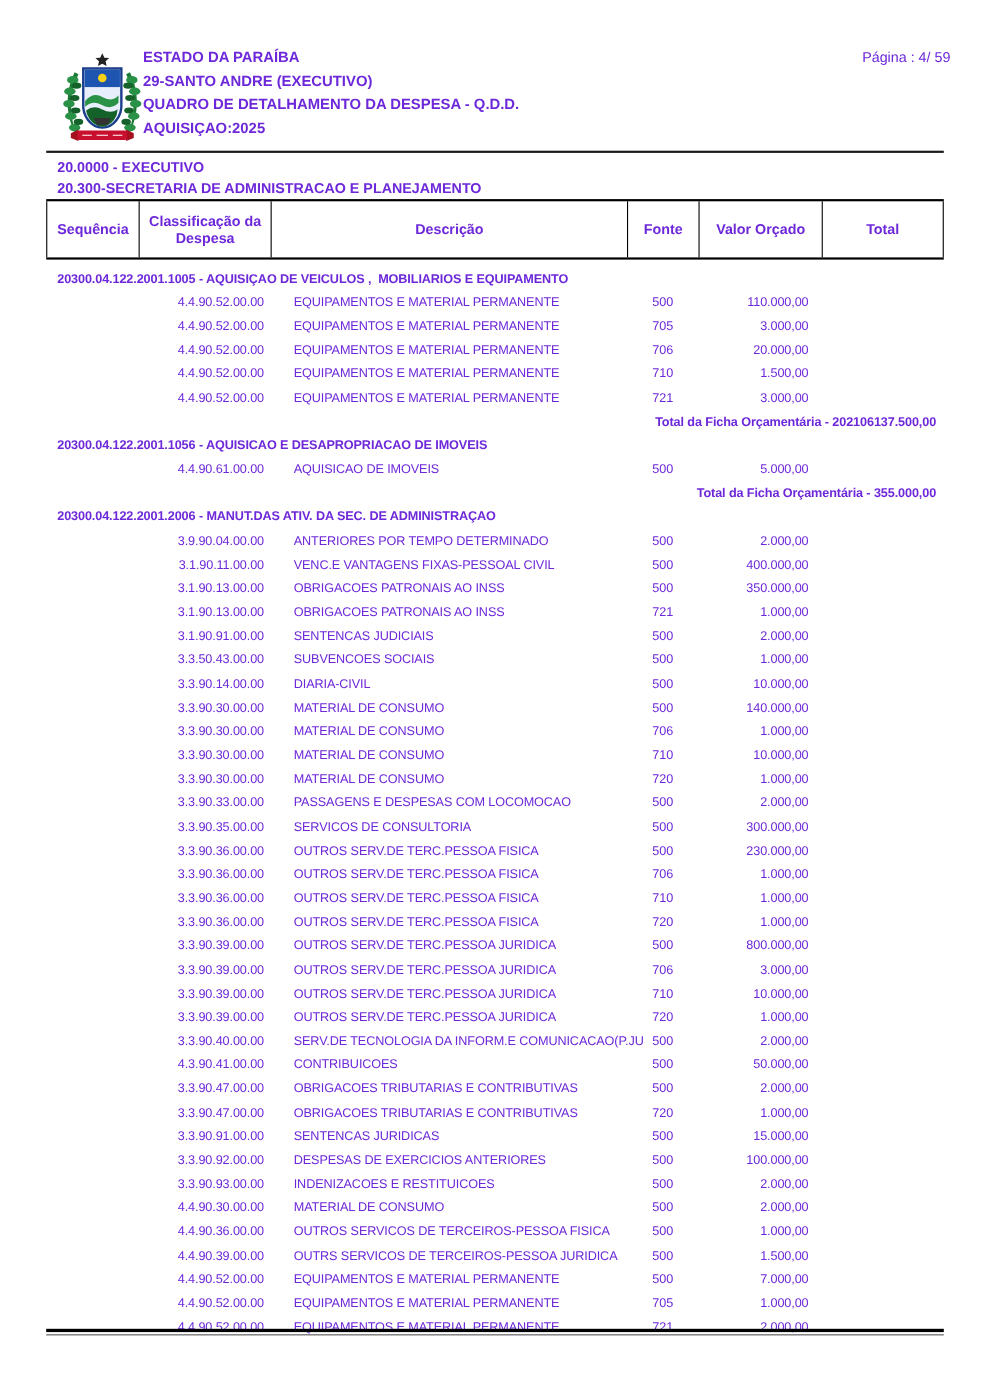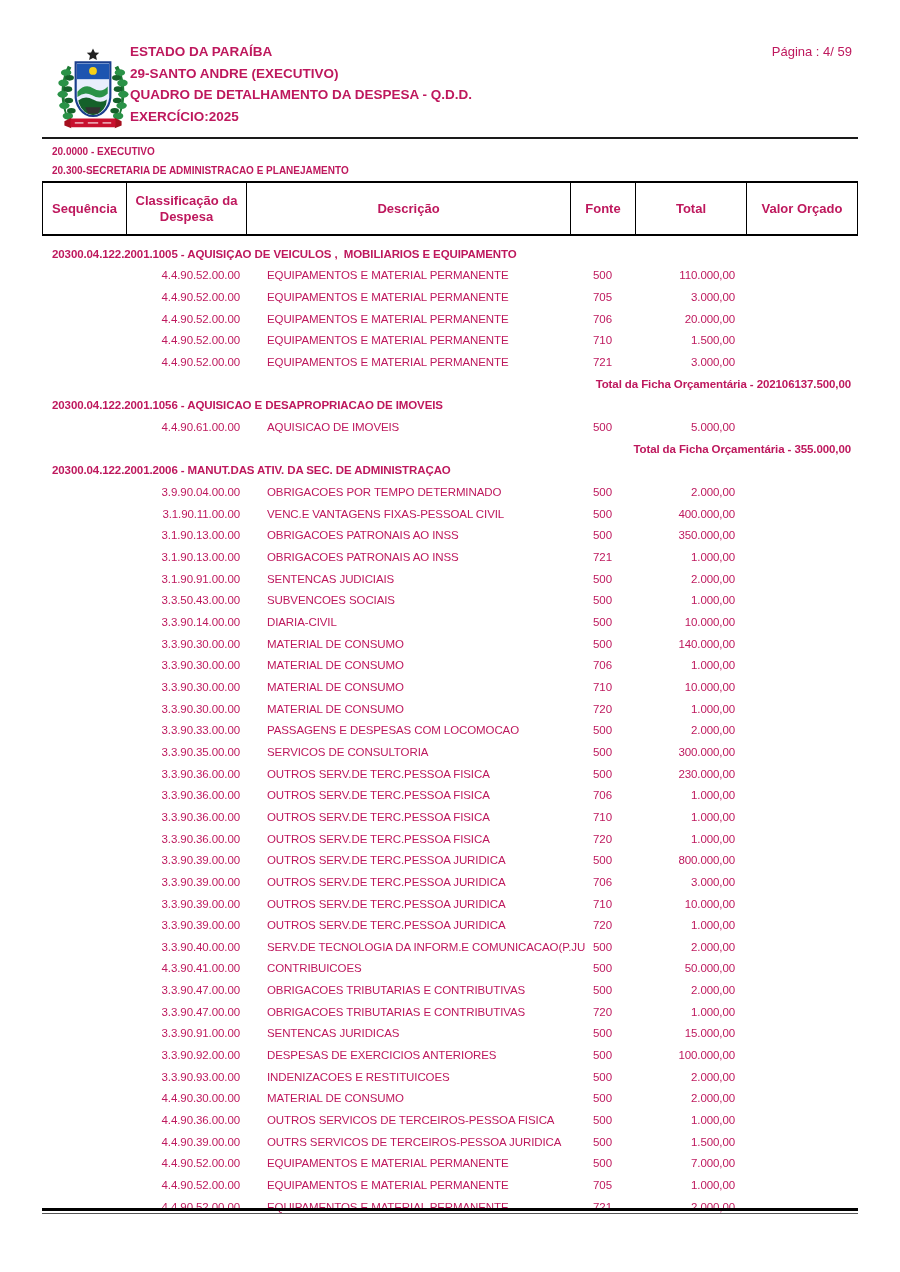--- a/index.html
+++ b/index.html
@@ -1,29 +1,29 @@
 <!DOCTYPE html>
 <html><head>
 <meta charset="utf-8">
 <style>
   html,body{margin:0;padding:0;background:#fff;}
   .page{position:relative;width:900px;height:1272px;background:#fff;overflow:hidden;
-        font-family:"Liberation Sans","DejaVu Sans",sans-serif;color:#be185d;}
+        font-family:"Liberation Sans","DejaVu Sans",sans-serif;color:#6d28d9;}
 
   
   .logo{position:absolute;left:54px;top:46px;width:78px;height:88px;}
   .title-block{position:absolute;left:130px;top:41px;}
   .title-block div{font-weight:bold;font-size:13.5px;line-height:21.5px;white-space:nowrap;}
-  .page-number{position:absolute;top:44px;right:48px;font-size:13px;}
+  .page-number{position:absolute;top:44px;right:36px;font-size:13px;}
 
   .rule-top{position:absolute;left:42px;right:42px;top:137px;height:0;
             border-top:2.5px solid #1a1a1a;}
 
   .org{position:absolute;left:52px;top:143px;}
-  .org div{font-weight:bold;font-size:10px;line-height:18.5px;white-space:nowrap;}
+  .org div{font-weight:bold;font-size:13px;line-height:18.5px;white-space:nowrap;}
 
   
   .thead{position:absolute;left:42px;top:181px;width:816px;height:55px;
          display:flex;box-sizing:border-box;
          border-top:2.5px solid #000;border-bottom:2.5px solid #000;}
   .thead .th{display:flex;align-items:center;justify-content:center;text-align:center;
              font-weight:bold;font-size:13px;line-height:16px;box-sizing:border-box;
              border-left:1.5px solid #000;}
   .thead .th:last-child{border-right:1.5px solid #000;}
   .th.w1{width:84px;}.th.w2{width:120px;}.th.w3{width:324px;}
@@ -95,38 +95,38 @@
       <line x1="24" y1="88" x2="34" y2="88"></line>
         <line x1="39" y1="88" x2="51" y2="88"></line>
         <line x1="56" y1="88" x2="66" y2="88"></line>
     </g>
   </svg>
 
   <div class="title-block">
     <div>ESTADO DA PARAÍBA</div>
     <div>29-SANTO ANDRE (EXECUTIVO)</div>
     <div>QUADRO DE DETALHAMENTO DA DESPESA - Q.D.D.</div>
-    <div>EXERCÍCIO:2025</div>
+    <div>AQUISIÇAO:2025</div>
   </div>
   <div class="page-number">Página : 4/ 59</div>
 
   <div class="rule-top"></div>
 
   <div class="org">
     <div>20.0000 - EXECUTIVO</div>
     <div>20.300-SECRETARIA DE ADMINISTRACAO E PLANEJAMENTO</div>
   </div>
 
   <div class="thead">
     <div class="th w1">Sequência</div>
     <div class="th w2">Classificação da Despesa</div>
     <div class="th w3">Descrição</div>
     <div class="th w4">Fonte</div>
+    <div class="th w5">Valor Orçado</div>
     <div class="th w6">Total</div>
-    <div class="th w5">Valor Orçado</div>
   </div>
 
   <div id="tbody">
       <div class="row sec">
         <span class="sec-t">20300.04.122.2001.1005 - AQUISIÇAO DE VEICULOS ,  MOBILIARIOS E EQUIPAMENTO</span>
       </div>
       <div class="row item">
         <span class="c-code">4.4.90.52.00.00</span>
         <span class="c-desc">EQUIPAMENTOS E MATERIAL PERMANENTE</span>
         <span class="c-fonte">500</span>
@@ -171,21 +171,21 @@
       </div>
       <div class="row tot">
         <span class="tot-l">Total da Ficha Orçamentária - 35</span>
         <span class="tot-v">5.000,00</span>
       </div>
       <div class="row sec">
         <span class="sec-t">20300.04.122.2001.2006 - MANUT.DAS ATIV. DA SEC. DE ADMINISTRAÇAO</span>
       </div>
       <div class="row item">
         <span class="c-code">3.9.90.04.00.00</span>
-        <span class="c-desc">OBRIGACOES POR TEMPO DETERMINADO</span>
+        <span class="c-desc">ANTERIORES POR TEMPO DETERMINADO</span>
         <span class="c-fonte">500</span>
         <span class="c-valor">2.000,00</span>
       </div>
       <div class="row item">
         <span class="c-code">3.1.90.11.00.00</span>
         <span class="c-desc">VENC.E VANTAGENS FIXAS-PESSOAL CIVIL</span>
         <span class="c-fonte">500</span>
         <span class="c-valor">400.000,00</span>
       </div>
       <div class="row item">

